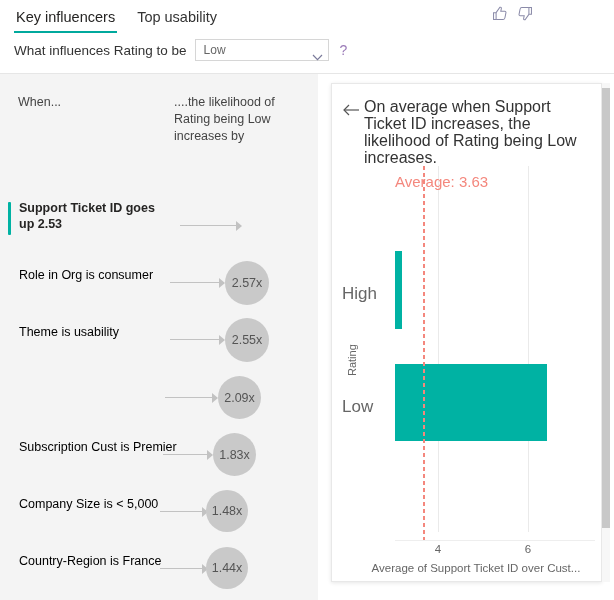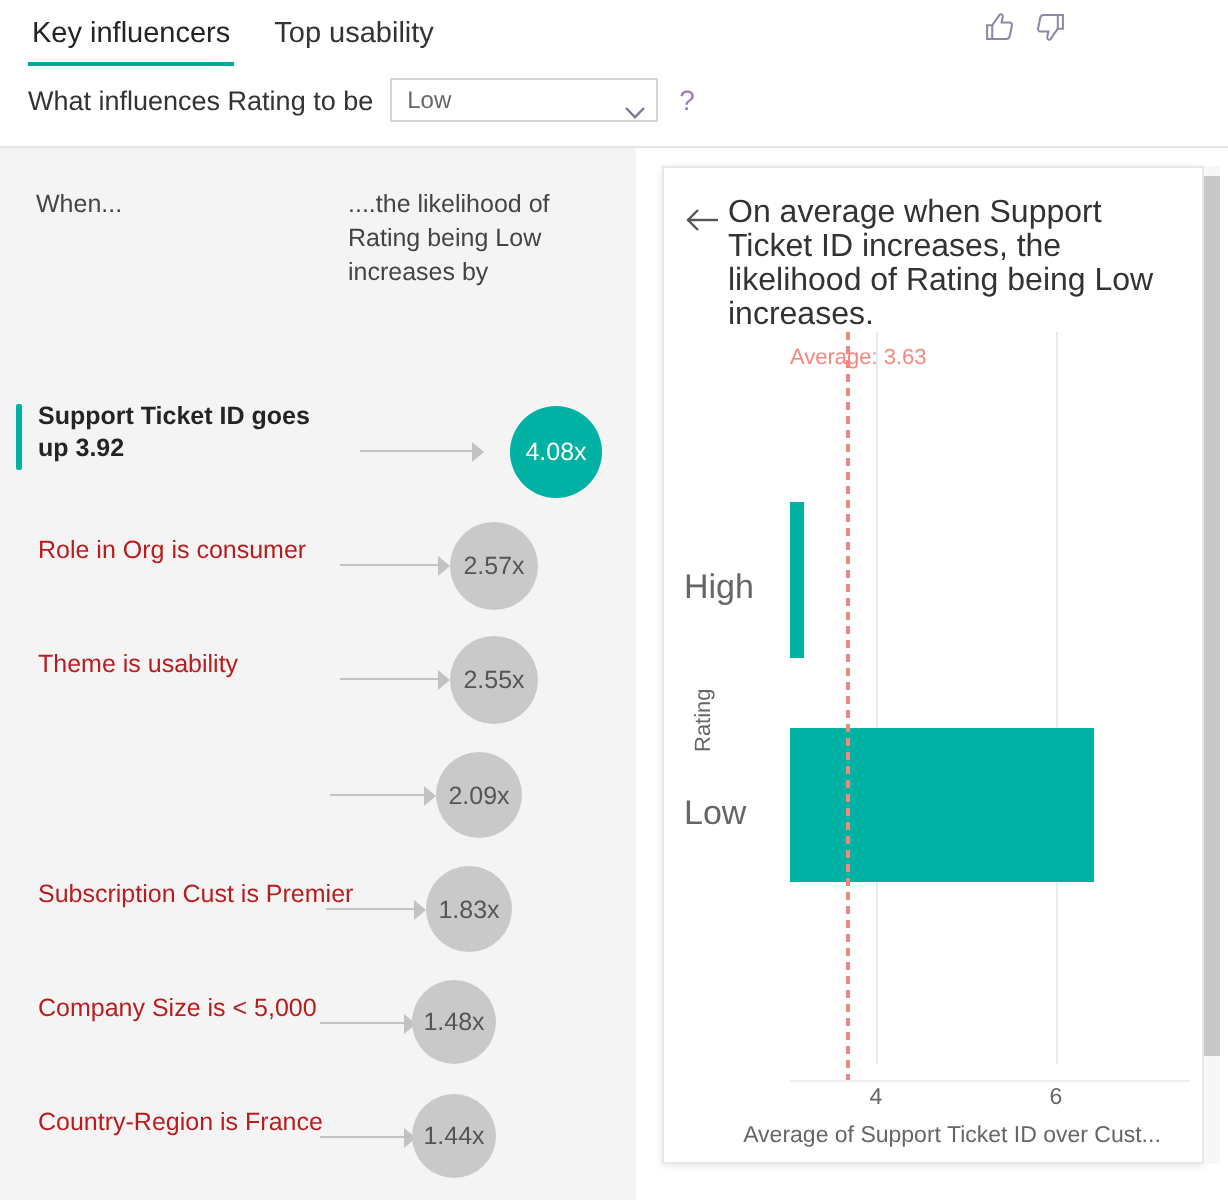--- a/index.html
+++ b/index.html
@@ -76,21 +76,21 @@
   }
   .inf-accent{
     position:absolute;left:8px;top:4px;width:3px;height:33px;
     background:#00b2a3;border-radius:1px;
   }
   .inf-label{
     position:absolute;font-size:12.5px;line-height:16px;
     color:#333333;
   }
   .inf-label.selected{font-weight:bold;color:#252423;left:19px;top:2px;width:150px;}
-  .inf-label.normal{left:19px;top:11px;width:165px;color:#b91c1c;}
+  .inf-label.normal{left:19px;top:11px;width:165px;color:#000000;}
 
   .arrow{
     position:absolute;height:10px;
   }
   .arrow .shaft{
     position:absolute;left:0;top:4px;height:1px;background:#c2c2c2;
   }
   .arrow .head{
     position:absolute;top:0;width:0;height:0;
     border-top:5px solid transparent;border-bottom:5px solid transparent;
@@ -124,21 +124,21 @@
   .plot{
     position:absolute;left:0;top:0;width:269px;height:497px;
   }
   .gridline{position:absolute;width:1px;background:#eaeaea;}
   .avg-line{
     position:absolute;width:2px;
     background-image:linear-gradient(#f4877d 55%, rgba(255,255,255,0) 0%);
     background-size:2px 7px;background-repeat:repeat-y;
   }
   .avg-label{
-    position:absolute;font-size:11px;color:#f4877d;white-space:nowrap;
+    position:absolute;font-size:15px;color:#f4877d;white-space:nowrap;
   }
   .bar{position:absolute;background:#00b2a3;}
   .cat-label{
     position:absolute;font-size:17px;color:#666666;
   }
   .y-axis-title{
     position:absolute;font-size:11px;color:#666666;
     transform:rotate(-90deg);transform-origin:left top;white-space:nowrap;
   }
   .x-tick{
@@ -203,26 +203,25 @@
   <div class="hdr-sep"></div>
 </div>
 
 <div class="left-panel">
 
   <div class="col-head when">When...</div>
   <div class="col-head likeli">....the likelihood of Rating being Low increases by</div>
 
   <div class="inf-row" style="top:124px;">
     <div class="inf-accent"></div>
-    <div class="inf-label selected">Support Ticket ID goes up 3.92</div>
+    <div class="inf-label selected">Support Ticket ID goes up 2.53</div>
     <div class="arrow" style="left:180px;top:23px;width:62px;">
       <div class="shaft" style="width:56px;"></div>
       <div class="head" style="left:56px;"></div>
     </div>
-    <div class="bubble teal" style="left:255px;top:5px;width:46px;height:46px;">4.08x</div>
   </div>
 
   <div class="inf-row" style="top:182px;">
     <div class="inf-label normal">Role in Org is consumer</div>
     <div class="arrow" style="left:170px;top:22px;width:55px;">
       <div class="shaft" style="width:49px;"></div>
       <div class="head" style="left:49px;"></div>
     </div>
     <div class="bubble grey" style="left:225px;top:5px;width:44px;height:44px;">2.57x</div>
   </div>

